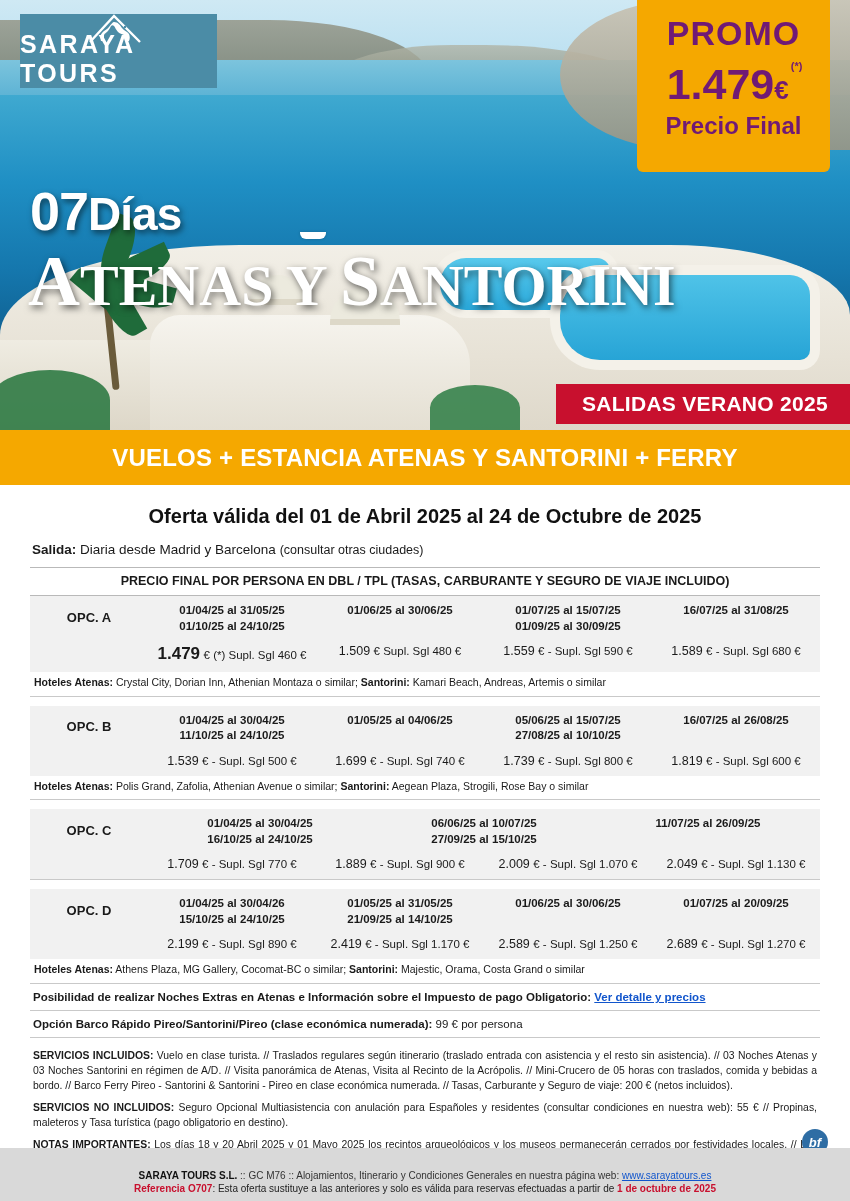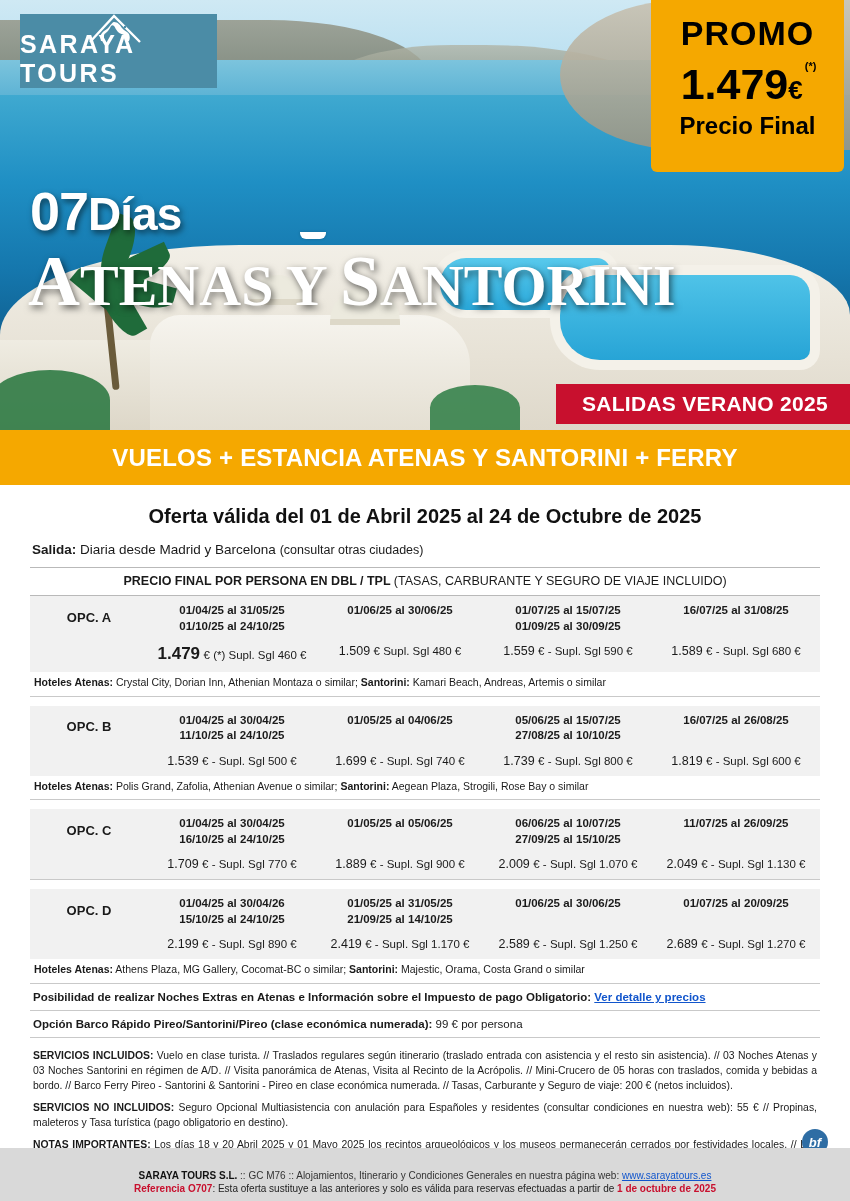--- a/index.html
+++ b/index.html
@@ -115,22 +115,22 @@
   }
   .logo-mark { width:100%; height:30px; position:relative; }
   .logo-mark svg { position:absolute; left:50%; top:-2px; transform:translateX(-50%); }
   .logo-text {
     font-size:25px; letter-spacing:2.4px; font-weight:bold; color:#fff;
     font-family:"Liberation Sans", sans-serif; margin-top:1px;
   }
 
   
   .promo {
-    position:absolute; right:6px; top:0px; width:193px; height:172px;
-    background:#f5a800; color:#000000; text-align:center;
+    position:absolute; right:20px; top:0px; width:193px; height:172px;
+    background:#f5a800; color:#701a75; text-align:center;
     border-radius:0 0 6px 6px;
     padding-top:16px;
   }
   .promo .p1 { font-size:34px; font-weight:bold; letter-spacing:1px; line-height:1; }
   .promo .p2 { font-size:43px; font-weight:bold; line-height:1.05; margin-top:12px; }
   .promo .p2 small { font-size:26px; font-weight:bold; }
   .promo .ast { font-size:11px; vertical-align:super; position:relative; top:-14px; left:2px;}
   .promo .p3 { font-size:24px; font-weight:bold; margin-top:5px; }
 
   
@@ -171,21 +171,21 @@
     text-align:center; font-size:20px; font-weight:bold; color:#111;
     margin: 6px 0 14px 0;
   }
   .salida-line { font-size:13.5px; margin: 0 0 10px 2px; }
   .salida-line b { font-weight:bold; }
   .salida-line span.small { font-size:12.5px; }
   .thead-title {
     text-align:center; font-size:12.5px; font-weight:bold; padding:6px 0 7px 0;
     border-top:1px solid #b9b9b9; border-bottom:1px solid #b9b9b9;
   }
-  .thead-title span.reg { font-weight:normal;margin-top:46px; }
+  .thead-title span.reg { font-weight:bold;margin-top:46px; }
 
   .opt-block { border-bottom:1px solid #c9c9c9; }
   .opt-grid { display:flex; background:#f1f1f1; }
   .opt-name {
     width:118px; display:flex; align-items:center; justify-content:center;
     font-size:13px; font-weight:bold;
   }
   .opt-cols { flex:1; display:flex; }
   .opt-col { flex:1; text-align:center; padding:7px 2px 4px 2px; }
   .dates { font-size:11.5px; font-weight:bold; line-height:1.35; }
@@ -376,23 +376,20 @@
   <div class="sep-gap"></div>
 
   <div class="opt-block">
     <div class="opt-grid">
       <div class="opt-name">OPC. C</div>
       <div class="opt-cols">
         <div class="opt-col">
             <div class="dates"><span>01/04/25 al 30/04/25</span><br><span>16/10/25 al 24/10/25</span></div>
           </div>
         <div class="opt-col">
-            <div class="dates"><span>01/05/25 al 05/06/25</span></div>
-          </div>
-        <div class="opt-col">
             <div class="dates"><span>06/06/25 al 10/07/25</span><br><span>27/09/25 al 15/10/25</span></div>
           </div>
         <div class="opt-col">
             <div class="dates"><span>11/07/25 al 26/09/25</span></div>
           </div>
       </div>
     </div>
     <div class="opt-grid">
       <div class="opt-name"></div>
       <div class="opt-cols">

